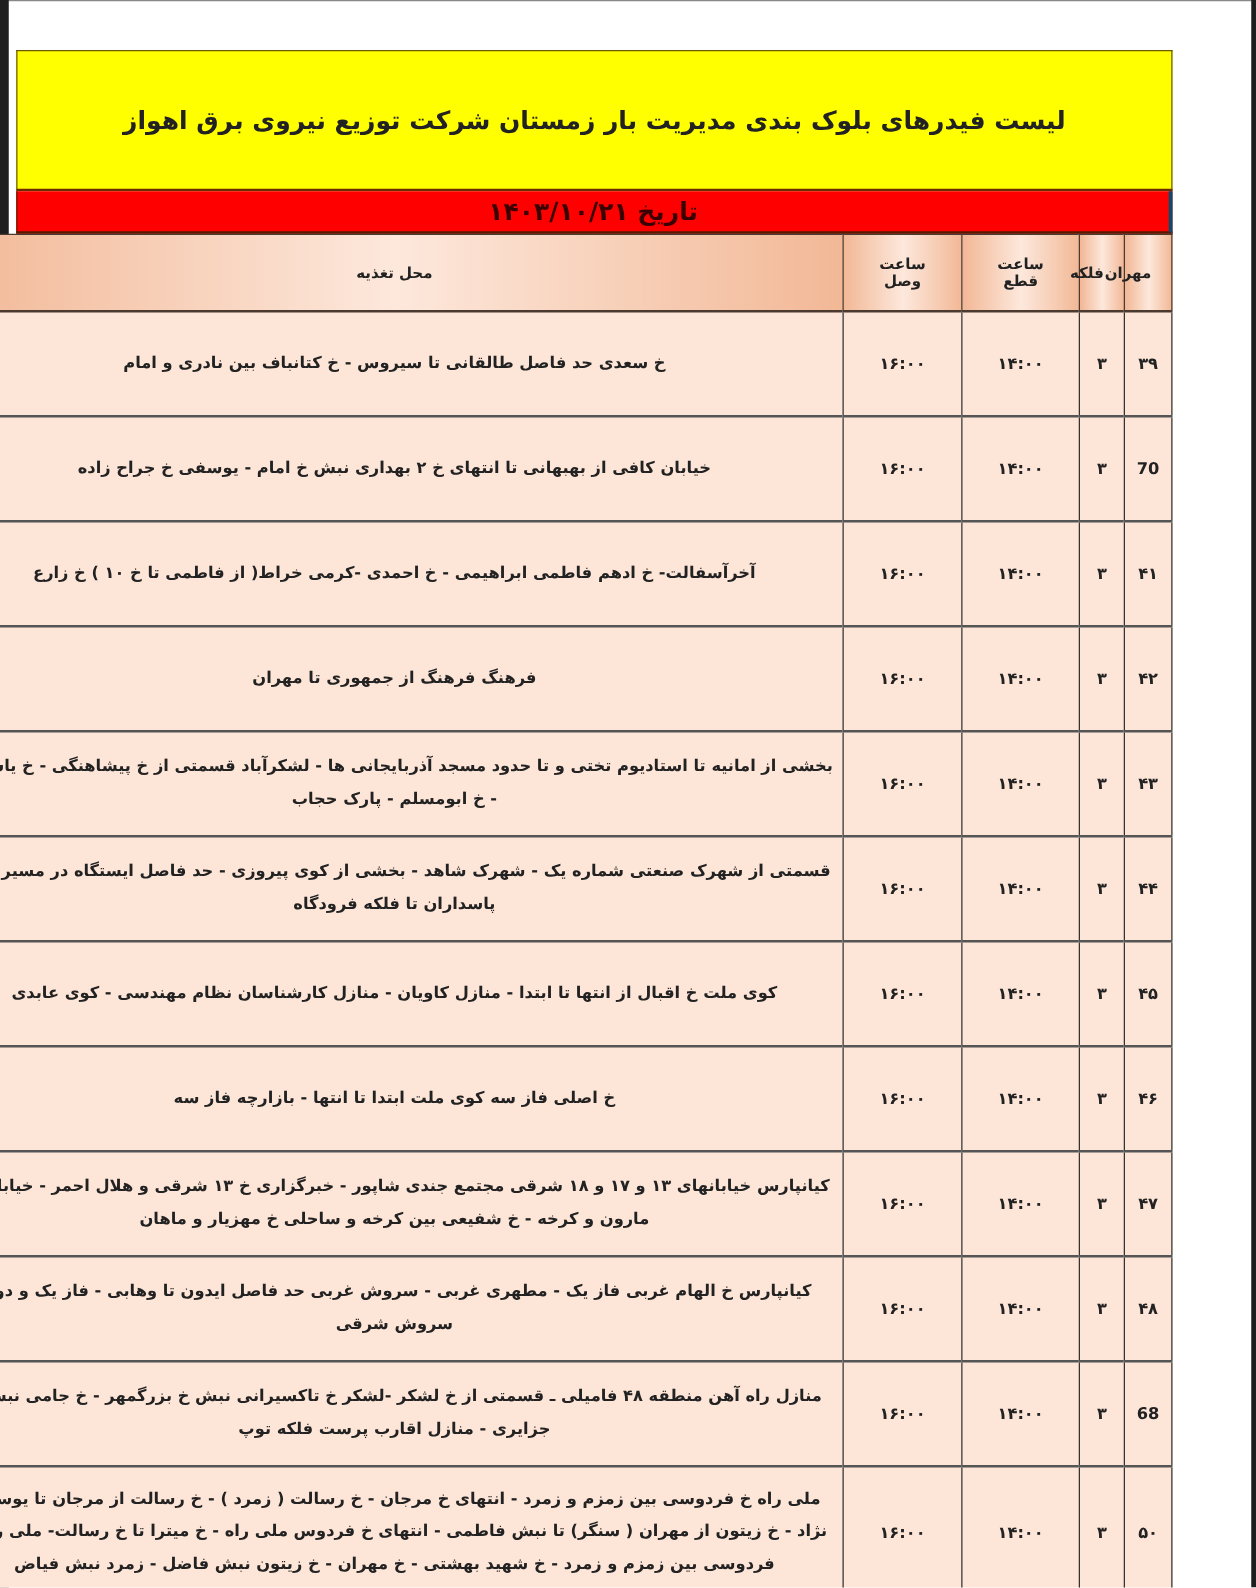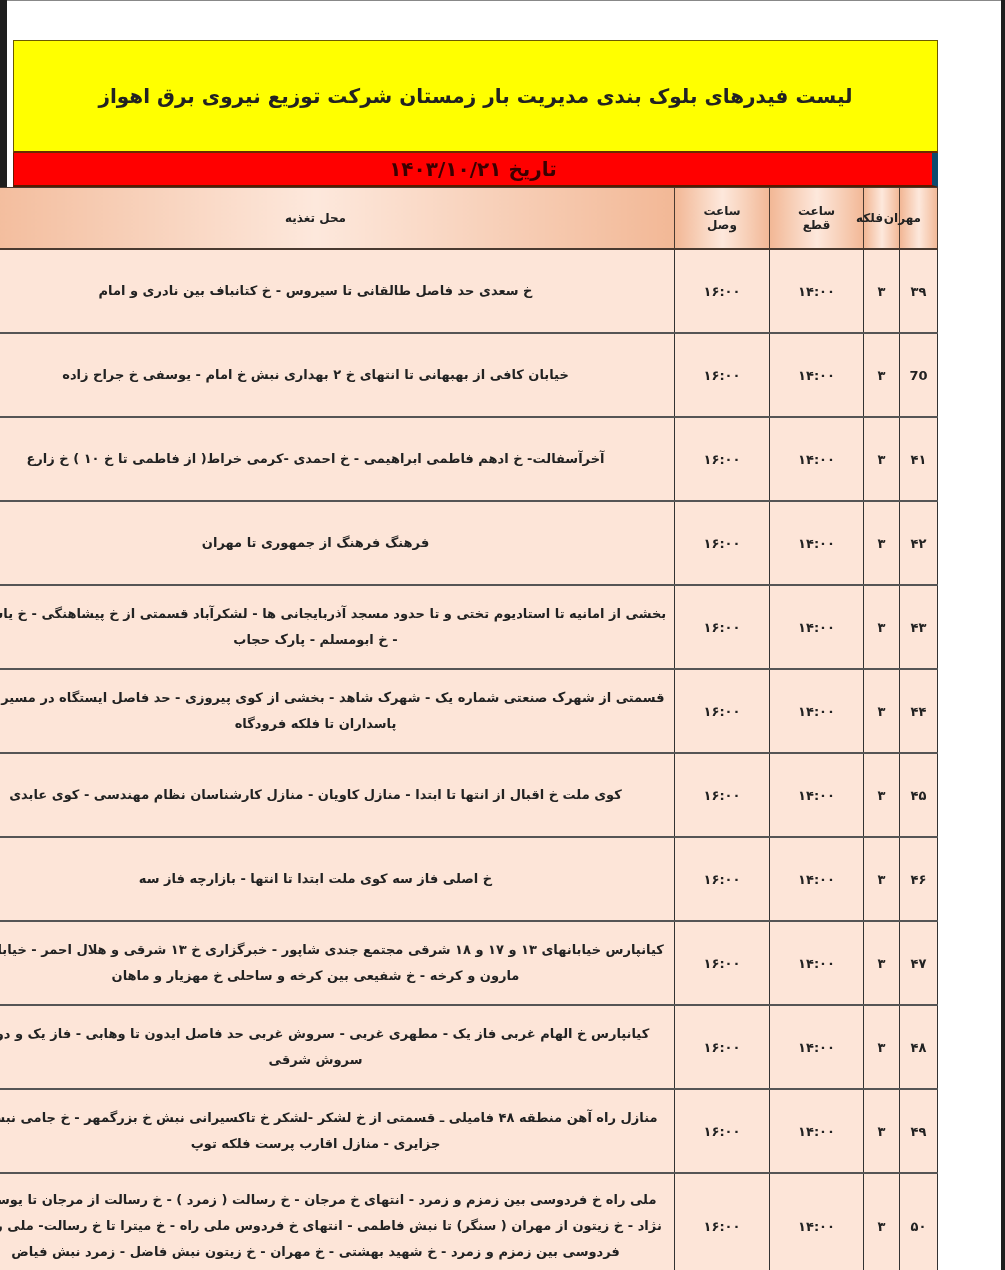--- a/index.html
+++ b/index.html
@@ -13,21 +13,21 @@
   .sheet {
     position:absolute; left:13px; top:40px; width:925px;
     direction:rtl;
   }
   .title-bar {
     height:110px; background:#ffff00; border:1px solid #6b5a00; border-bottom:2px solid #6b2a00;
     display:flex; align-items:center; justify-content:center;
     font-weight:bold; font-size:20px; color:#222;
   }
   .date-bar {
-    height:32px; background:#ff0000; border-left:1px solid #6b1a00; border-right:6px solid #0c4a6e;
+    height:32px; background:#ff0000; border-left:1px solid #6b1a00; border-right:3px solid #0c4a6e;
     border-bottom:2px solid #5a1a00;
     display:flex; align-items:center; justify-content:center;
     font-weight:bold; font-size:20px; color:#3a0000;
   }
   table { border-collapse:collapse; width:981px; table-layout:fixed; direction:rtl; }
   th {
     height:24px; font-size:12px; font-weight:bold; color:#222;
     background:linear-gradient(to left, #f2b896 0%, #fde8dc 50%, #f2b896 100%);
     border:1px solid #4a3a30; border-bottom:2px solid #4a3a30; padding:16px;
   }
@@ -138,21 +138,21 @@
         <td class="loc">کیانپارس خیابانهای ۱۳ و ۱۷ و ۱۸ شرقی مجتمع جندی شاپور - خبرگزاری خ ۱۳ شرقی و هلال احمر - خیابانهای مارون و کرخه - خ شفیعی بین کرخه و ساحلی خ مهزیار و ماهان</td>
       </tr>
       <tr class="r">
         <td class="num">۴۸</td>
         <td class="num">۳</td>
         <td class="num">۱۴:۰۰</td>
         <td class="num">۱۶:۰۰</td>
         <td class="loc">کیانپارس خ الهام غربی فاز یک - مطهری غربی - سروش غربی حد فاصل ایدون تا وهابی - فاز یک و دو  خ سروش شرقی</td>
       </tr>
       <tr class="r">
-        <td class="num">۴۹</td>
+        <td class="num">68</td>
         <td class="num">۳</td>
         <td class="num">۱۴:۰۰</td>
         <td class="num">۱۶:۰۰</td>
         <td class="loc">منازل راه آهن منطقه ۴۸ فامیلی ـ قسمتی از خ لشکر -لشکر خ تاکسیرانی نبش خ بزرگمهر - خ جامی نبش خ جزایری - منازل اقارب پرست فلکه توپ</td>
       </tr>
       <tr class="r tall">
         <td class="num">۵۰</td>
         <td class="num">۳</td>
         <td class="num">۱۴:۰۰</td>
         <td class="num">۱۶:۰۰</td>

